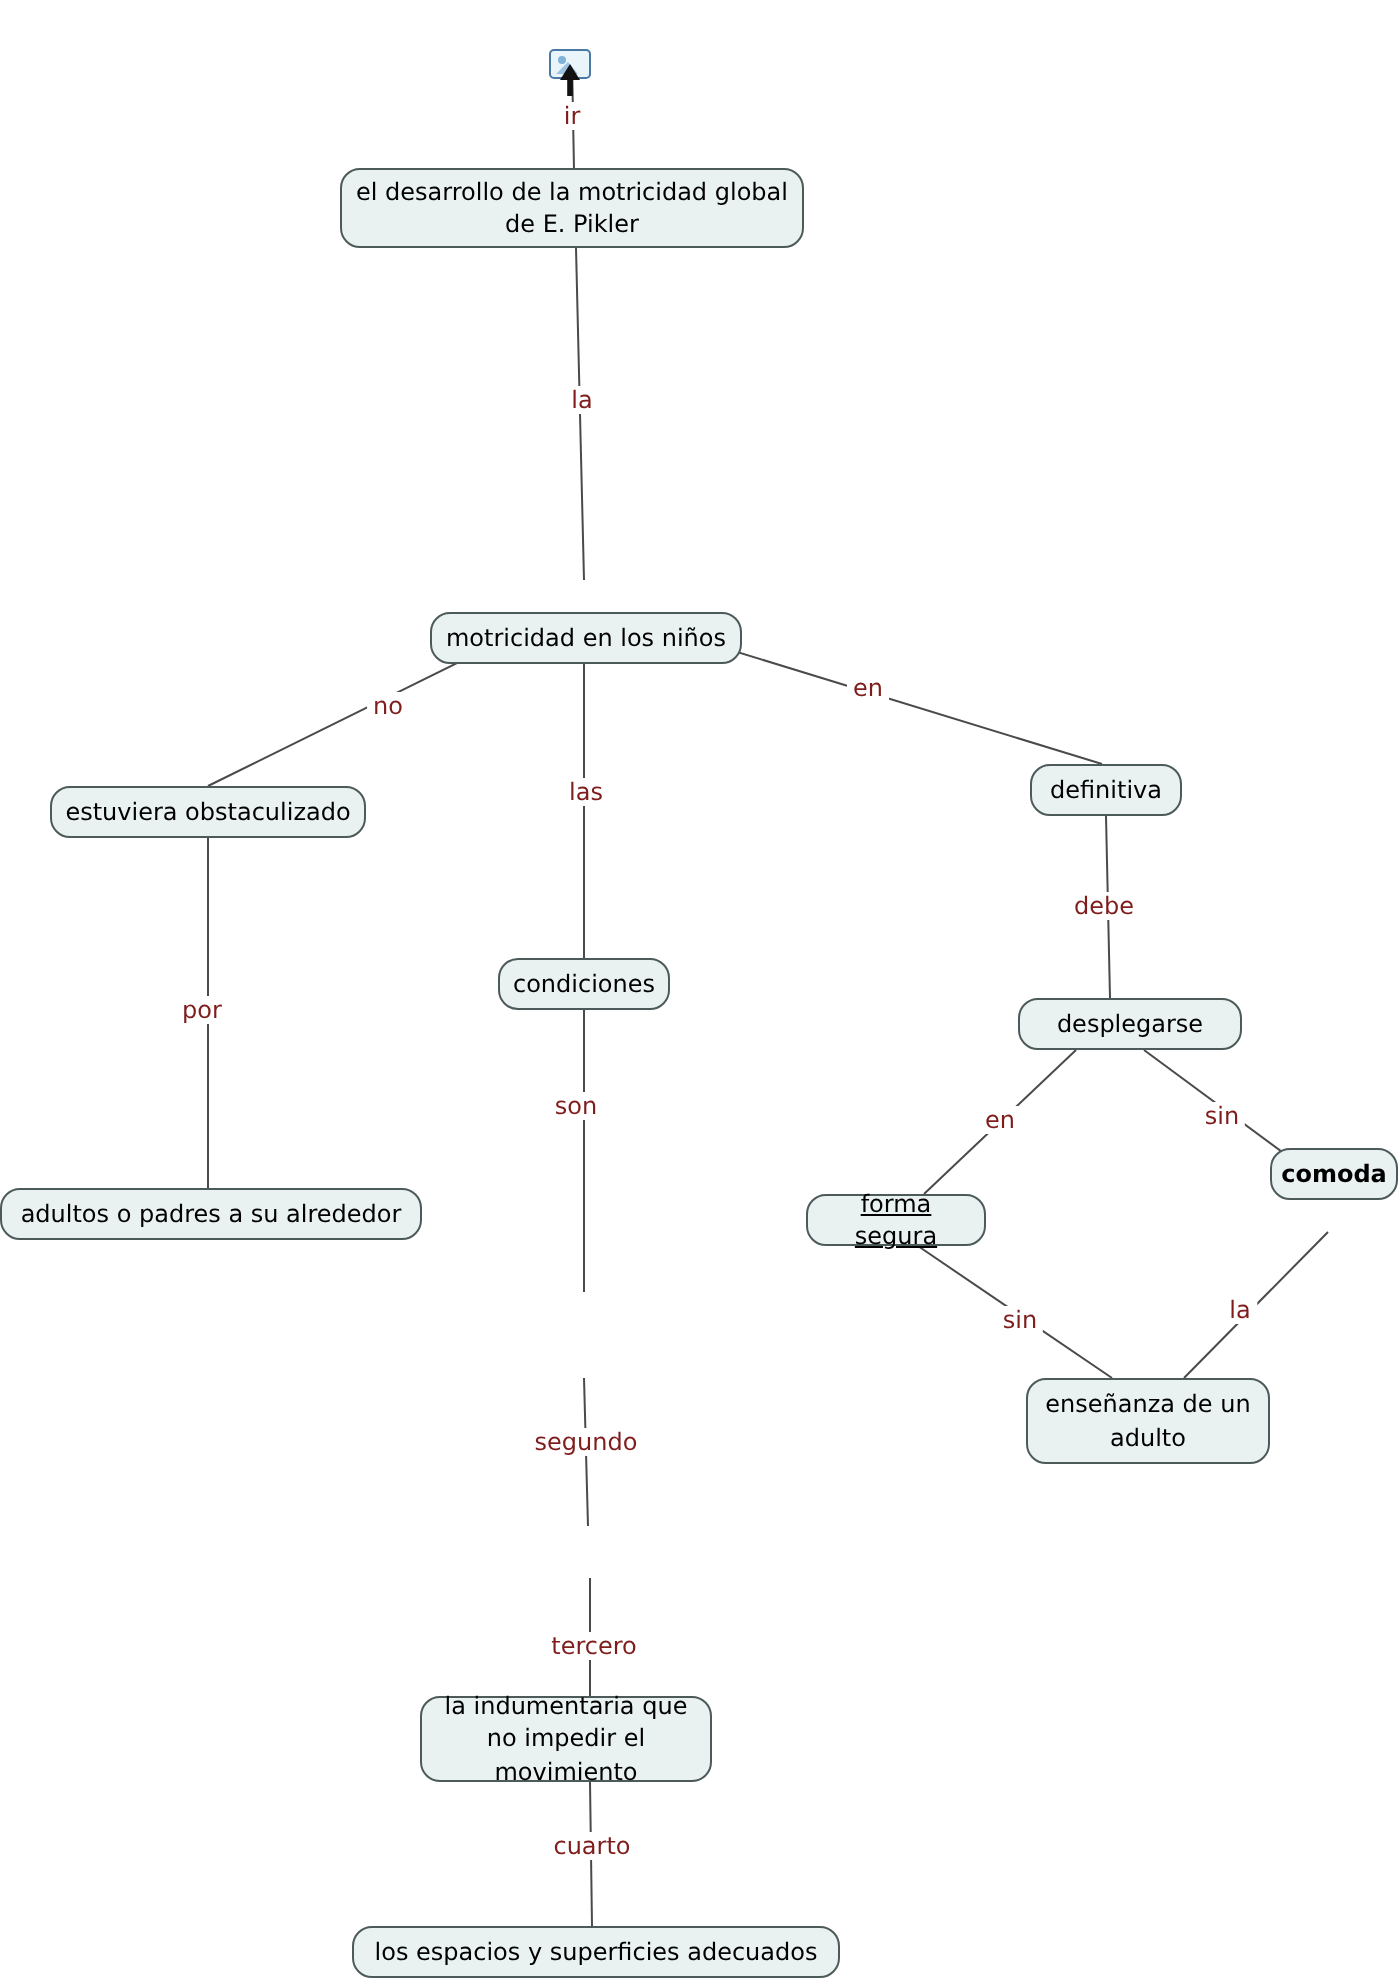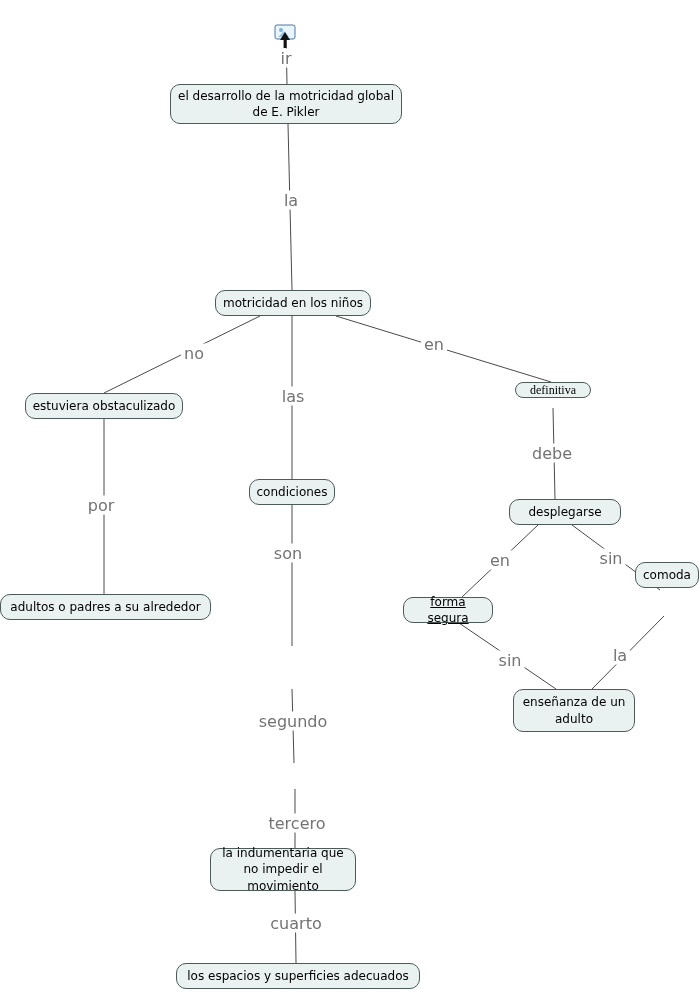--- a/index.html
+++ b/index.html
@@ -10,33 +10,33 @@
   svg.wires{position:absolute;left:0;top:0;}
   .node{
     position:absolute;box-sizing:border-box;
     display:flex;align-items:center;justify-content:center;text-align:center;
     background:#eaf1f1;border:1px solid #4d5a5a;border-radius:10px;
     font-size:12px;color:#000;line-height:1.35;white-space:pre-line;
     padding:2px 6px;
   }
   .link-label{
     position:absolute;transform:translate(-50%,-50%);
-    background:#ffffff;padding:0 3px;font-size:16px;color:#737373;white-space:nowrap;
+    background:#ffffff;padding:0 3px;font-size:12px;color:#7f1d1d;white-space:nowrap;
   }
   
   .n-menu{left:233px;top:3px;width:106px;height:27px;}
   .n-desarrollo{left:170px;top:84px;width:232px;height:40px;}
-  .n-motricidad{left:215px;top:290px;width:156px;height:26px;}
+  .n-motricidad{left:215px;top:306px;width:156px;height:26px;}
   .n-estuviera{left:25px;top:393px;width:158px;height:26px;}
-  .n-definitiva{left:515px;top:382px;width:76px;height:16px;font-family:Liberation Serif, serif;}
+  .n-definitiva{left:515px;top:382px;width:76px;height:26px;}
   .n-condiciones{left:249px;top:479px;width:86px;height:26px;}
   .n-adultos{left:0px;top:594px;width:211px;height:26px;}
   .n-desplegarse{left:509px;top:499px;width:112px;height:26px;}
   .n-forma{left:403px;top:597px;width:90px;height:26px;text-decoration:underline;}
-  .n-comoda{left:635px;top:562px;width:64px;height:26px;}
+  .n-comoda{left:635px;top:574px;width:64px;height:26px;font-weight:bold;}
   .n-estabilidad{left:200px;top:646px;width:184px;height:43px;}
   .n-ensenanza{left:513px;top:689px;width:122px;height:43px;}
   .n-relacion{left:166px;top:763px;width:258px;height:26px;}
   .n-indumentaria{left:210px;top:848px;width:146px;height:43px;}
   .n-espacios{left:176px;top:963px;width:244px;height:26px;}
   
   .l-ir{left:286px;top:58px;}
   .l-la1{left:291px;top:200px;}
   .l-no{left:194px;top:353px;}
   .l-las{left:293px;top:396px;}

